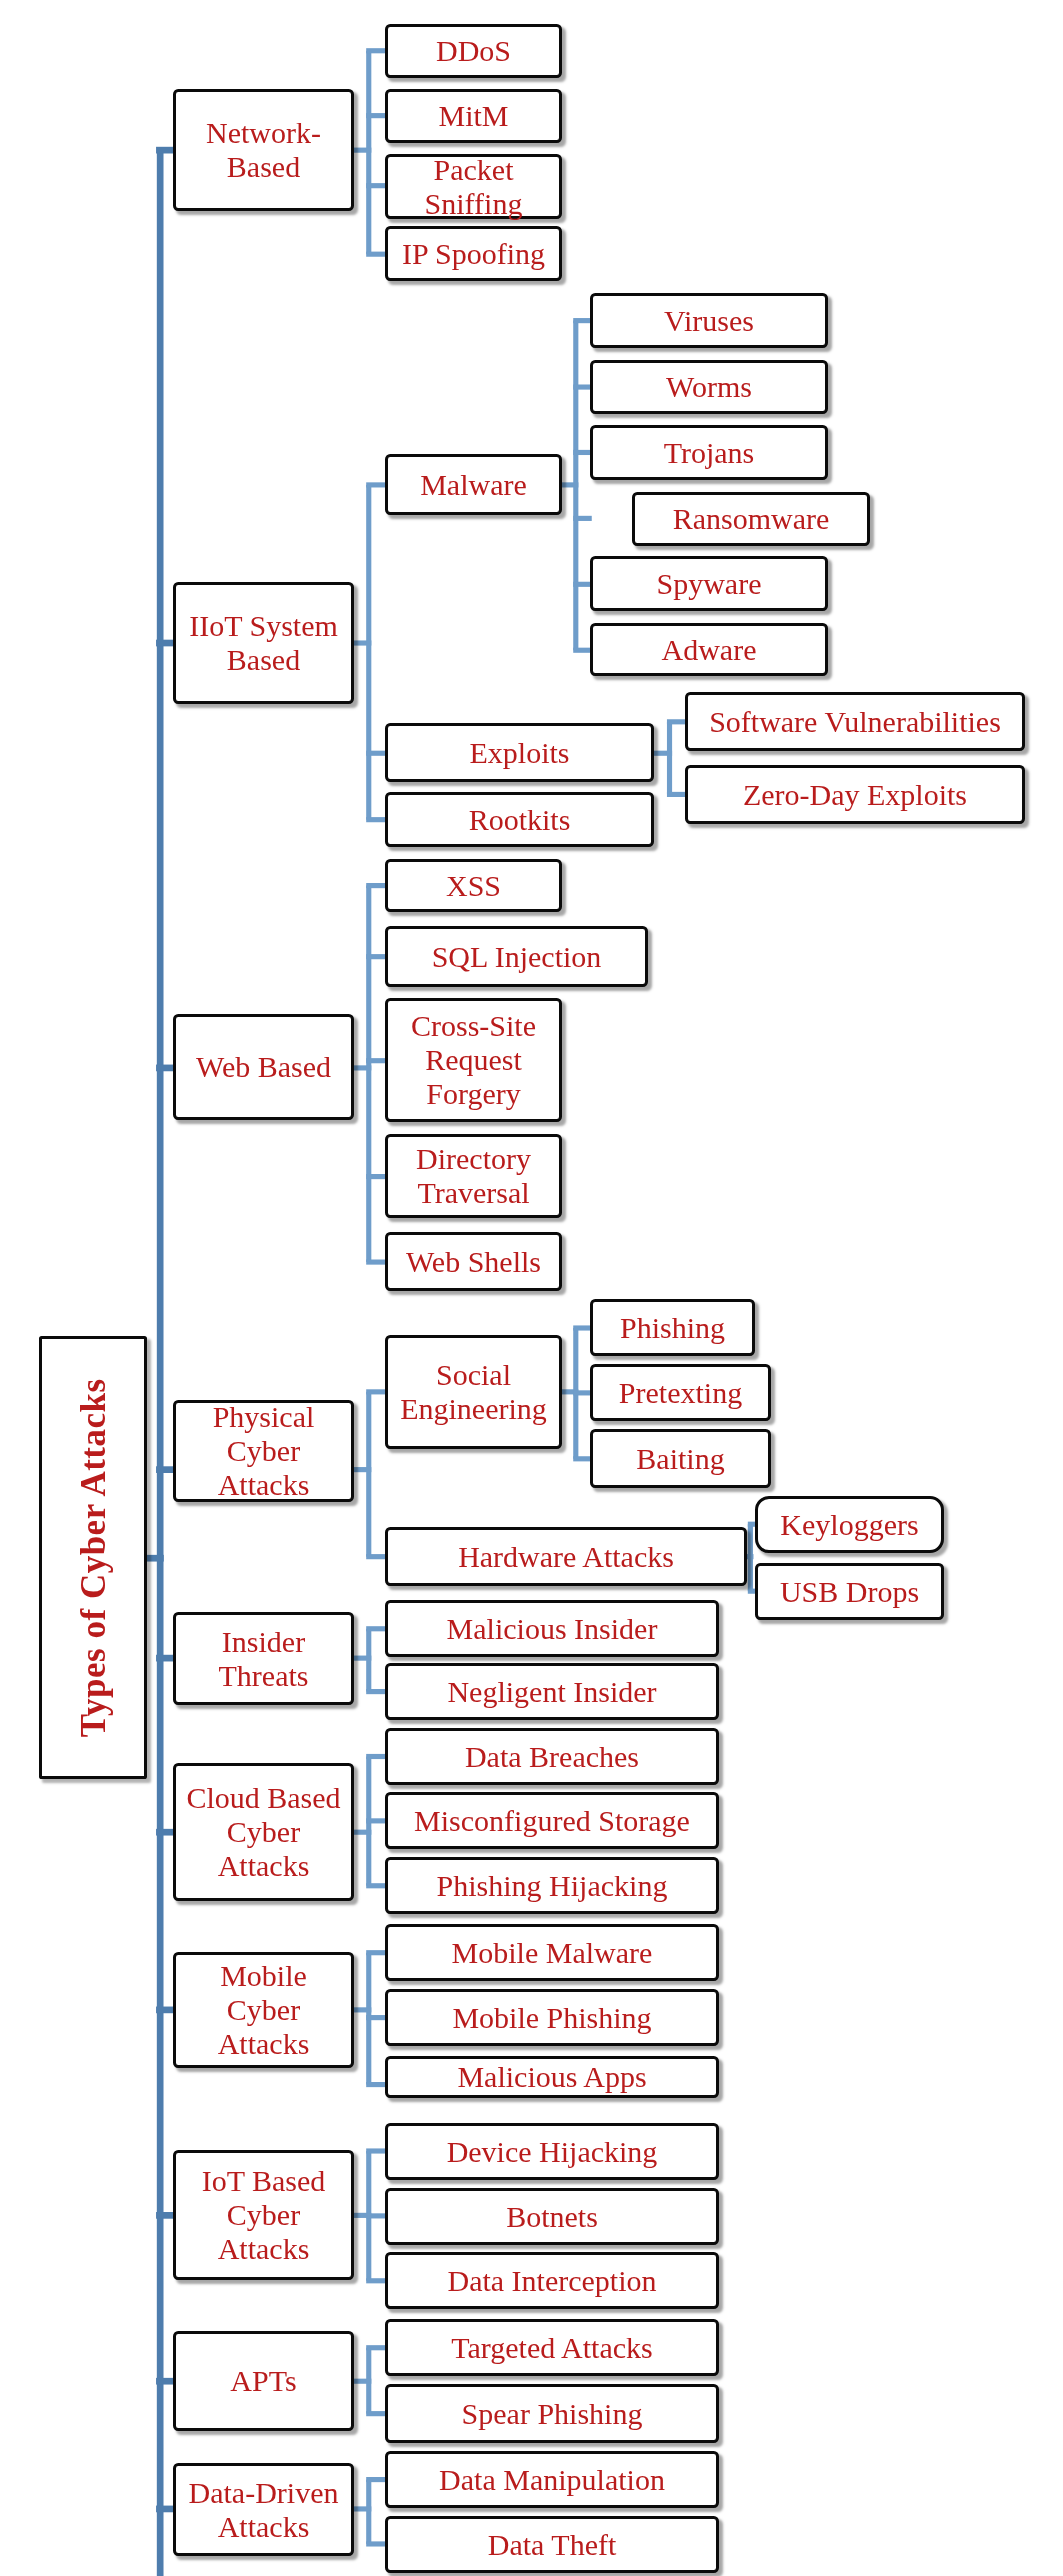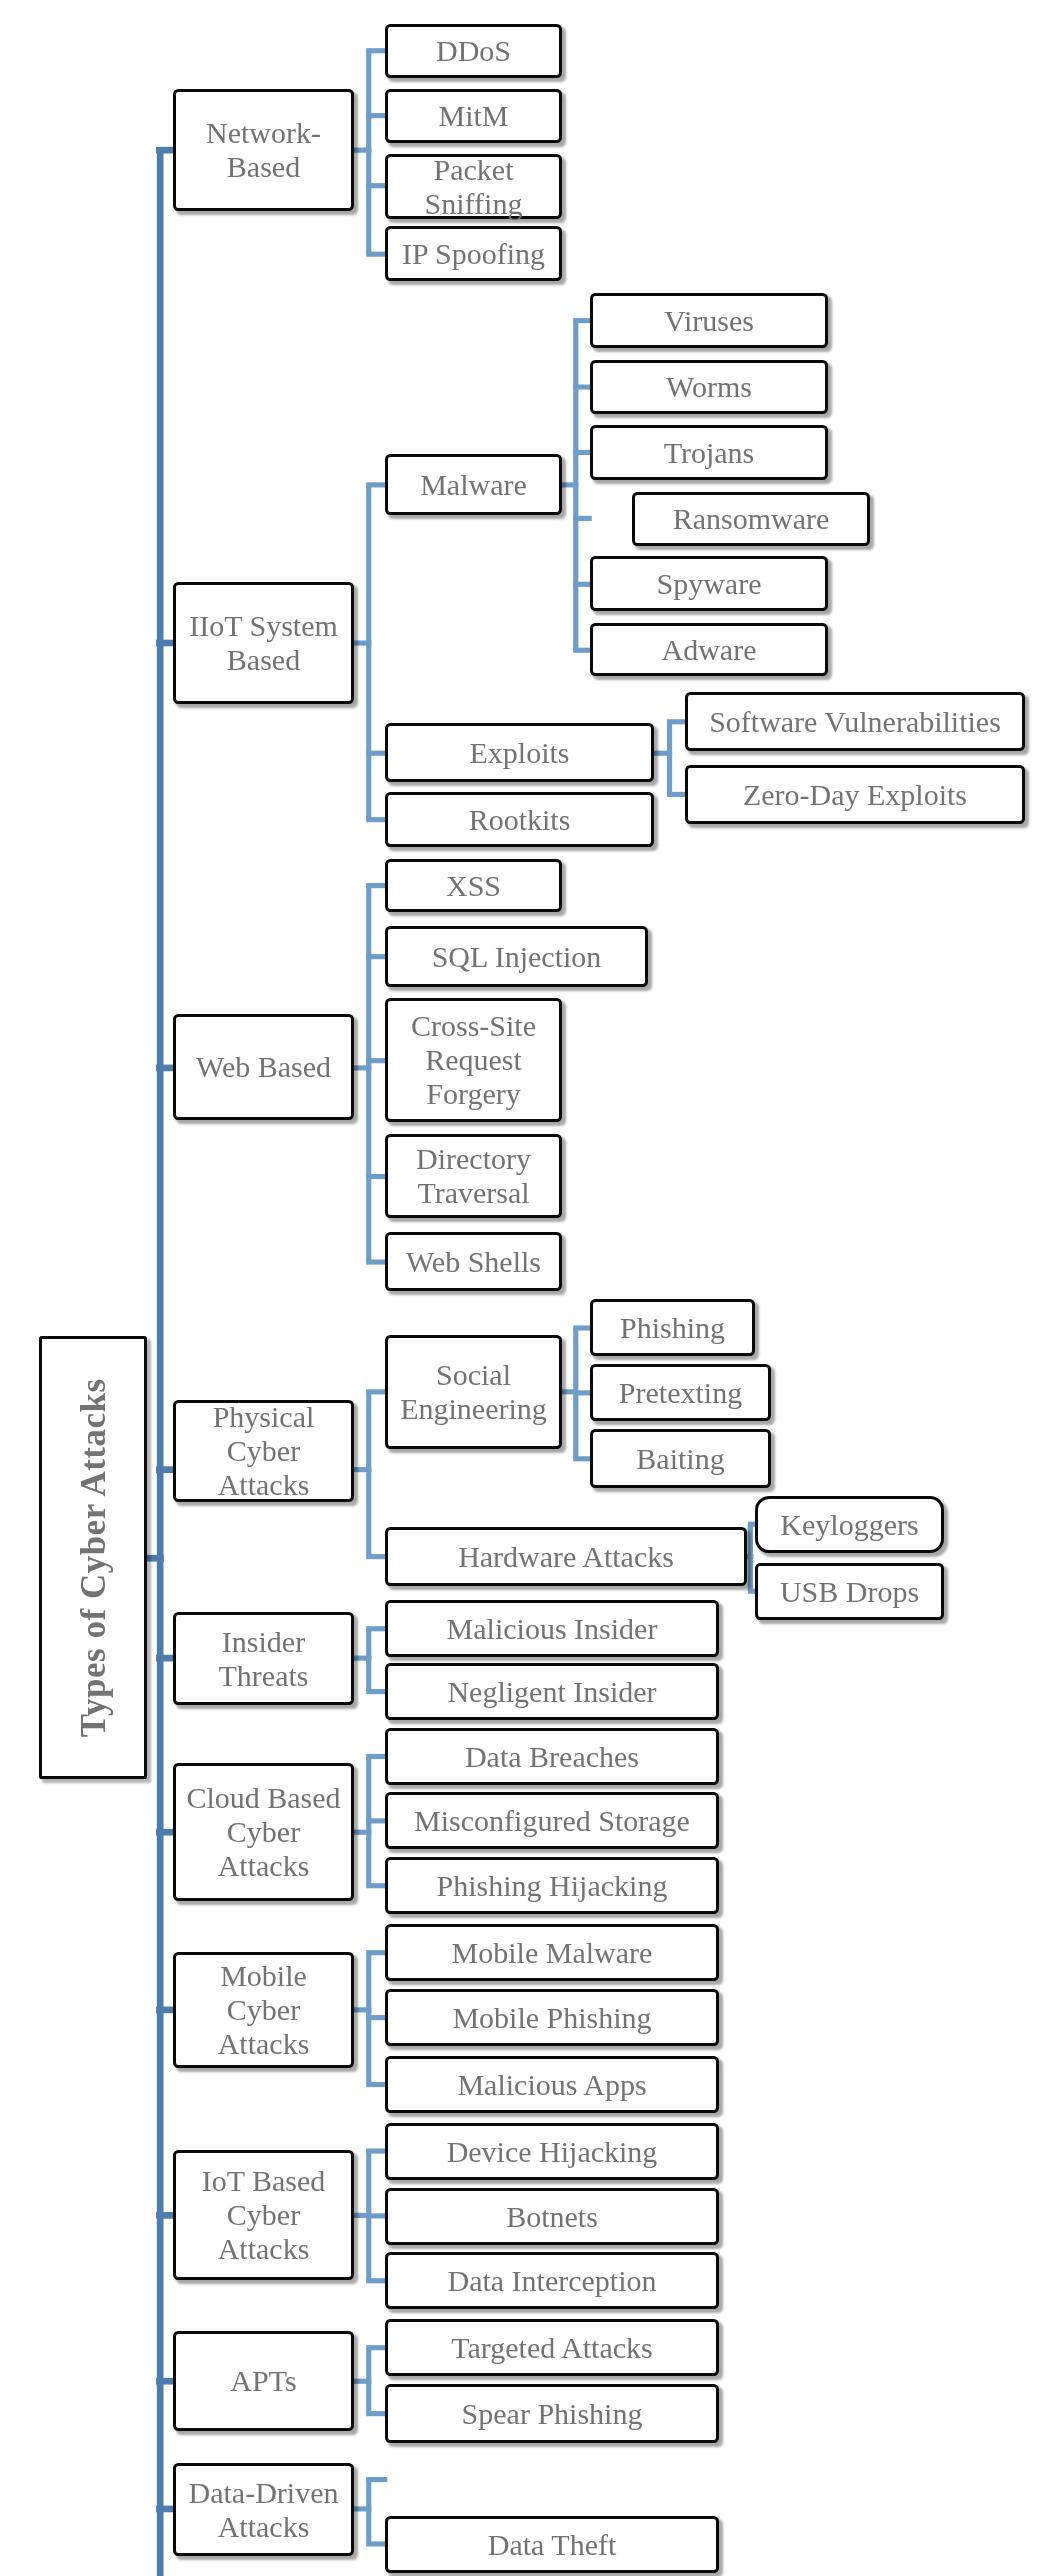--- a/index.html
+++ b/index.html
@@ -17,21 +17,21 @@
     display:flex;
     align-items:center;
     justify-content:center;
     text-align:center;
     background:#ffffff;
     border:3.6px solid #0a0a0a;
     border-radius:5.2px;
     box-shadow:3.1px 3.6px 2.6px rgba(0,0,0,0.35);
     font-size:30px;
     line-height:1.13;
-    color:#737373;
+    color:#b91c1c;
     padding:1px 6.2px;
     box-sizing:border-box;
   }
   .node.root{
     font-weight:bold;
     border-radius:2.6px;
     padding:0;
     box-shadow:3.1px 3.6px 2.6px rgba(0,0,0,0.30);
   }
   .root .vtext{
@@ -265,21 +265,21 @@
     </div>
     <div class="node" style="left: 173px; top: 1952px; width: 181px; height: 116px;">
       <span>Mobile Cyber Attacks</span>
     </div>
     <div class="node" style="left: 385px; top: 1924px; width: 334px; height: 57px;">
       <span>Mobile Malware</span>
     </div>
     <div class="node" style="left: 385px; top: 1989px; width: 334px; height: 57px;">
       <span>Mobile Phishing</span>
     </div>
-    <div class="node" style="left: 385px; top: 2056px; width: 334px; height: 57px; text-align: right;">
+    <div class="node" style="left: 385px; top: 2056px; width: 334px; height: 42px; text-align: right;">
       <span>Malicious Apps</span>
     </div>
     <div class="node" style="left: 173px; top: 2150px; width: 181px; height: 130px;">
       <span>IoT Based Cyber Attacks</span>
     </div>
     <div class="node" style="left: 385px; top: 2123px; width: 334px; height: 57px;">
       <span>Device Hijacking</span>
     </div>
     <div class="node" style="left: 385px; top: 2188px; width: 334px; height: 57px;">
       <span>Botnets</span>
@@ -291,18 +291,21 @@
       <span>APTs</span>
     </div>
     <div class="node" style="left: 385px; top: 2319px; width: 334px; height: 57px;">
       <span>Targeted Attacks</span>
     </div>
     <div class="node" style="left: 385px; top: 2384px; width: 334px; height: 59px;">
       <span>Spear Phishing</span>
     </div>
     <div class="node" style="left: 173px; top: 2463px; width: 181px; height: 93px;">
       <span>Data-Driven Attacks</span>
+    </div>
+    <div class="node" style="left: 385px; top: 2451px; width: 334px; height: 57px;">
+      <span>Data Manipulation</span>
     </div>
     <div class="node" style="left: 385px; top: 2516px; width: 334px; height: 57px;">
       <span>Data Theft</span>
     </div>
   </div>
 
 
 </body></html>

